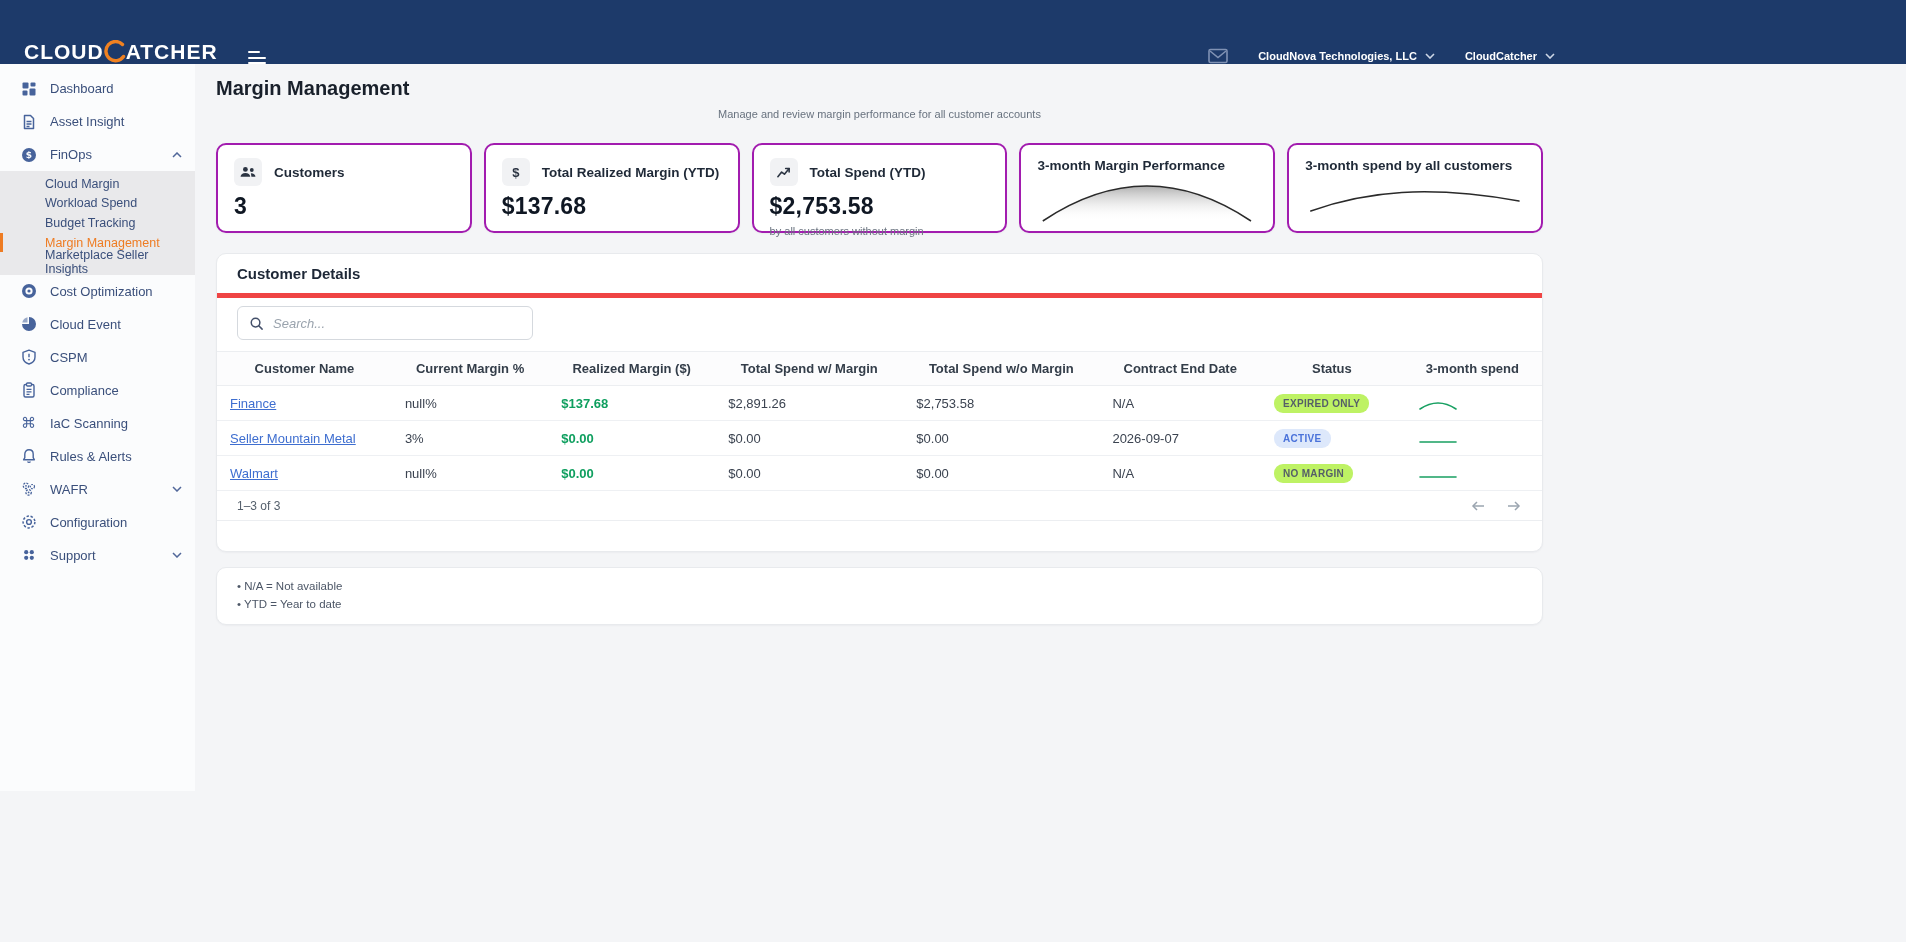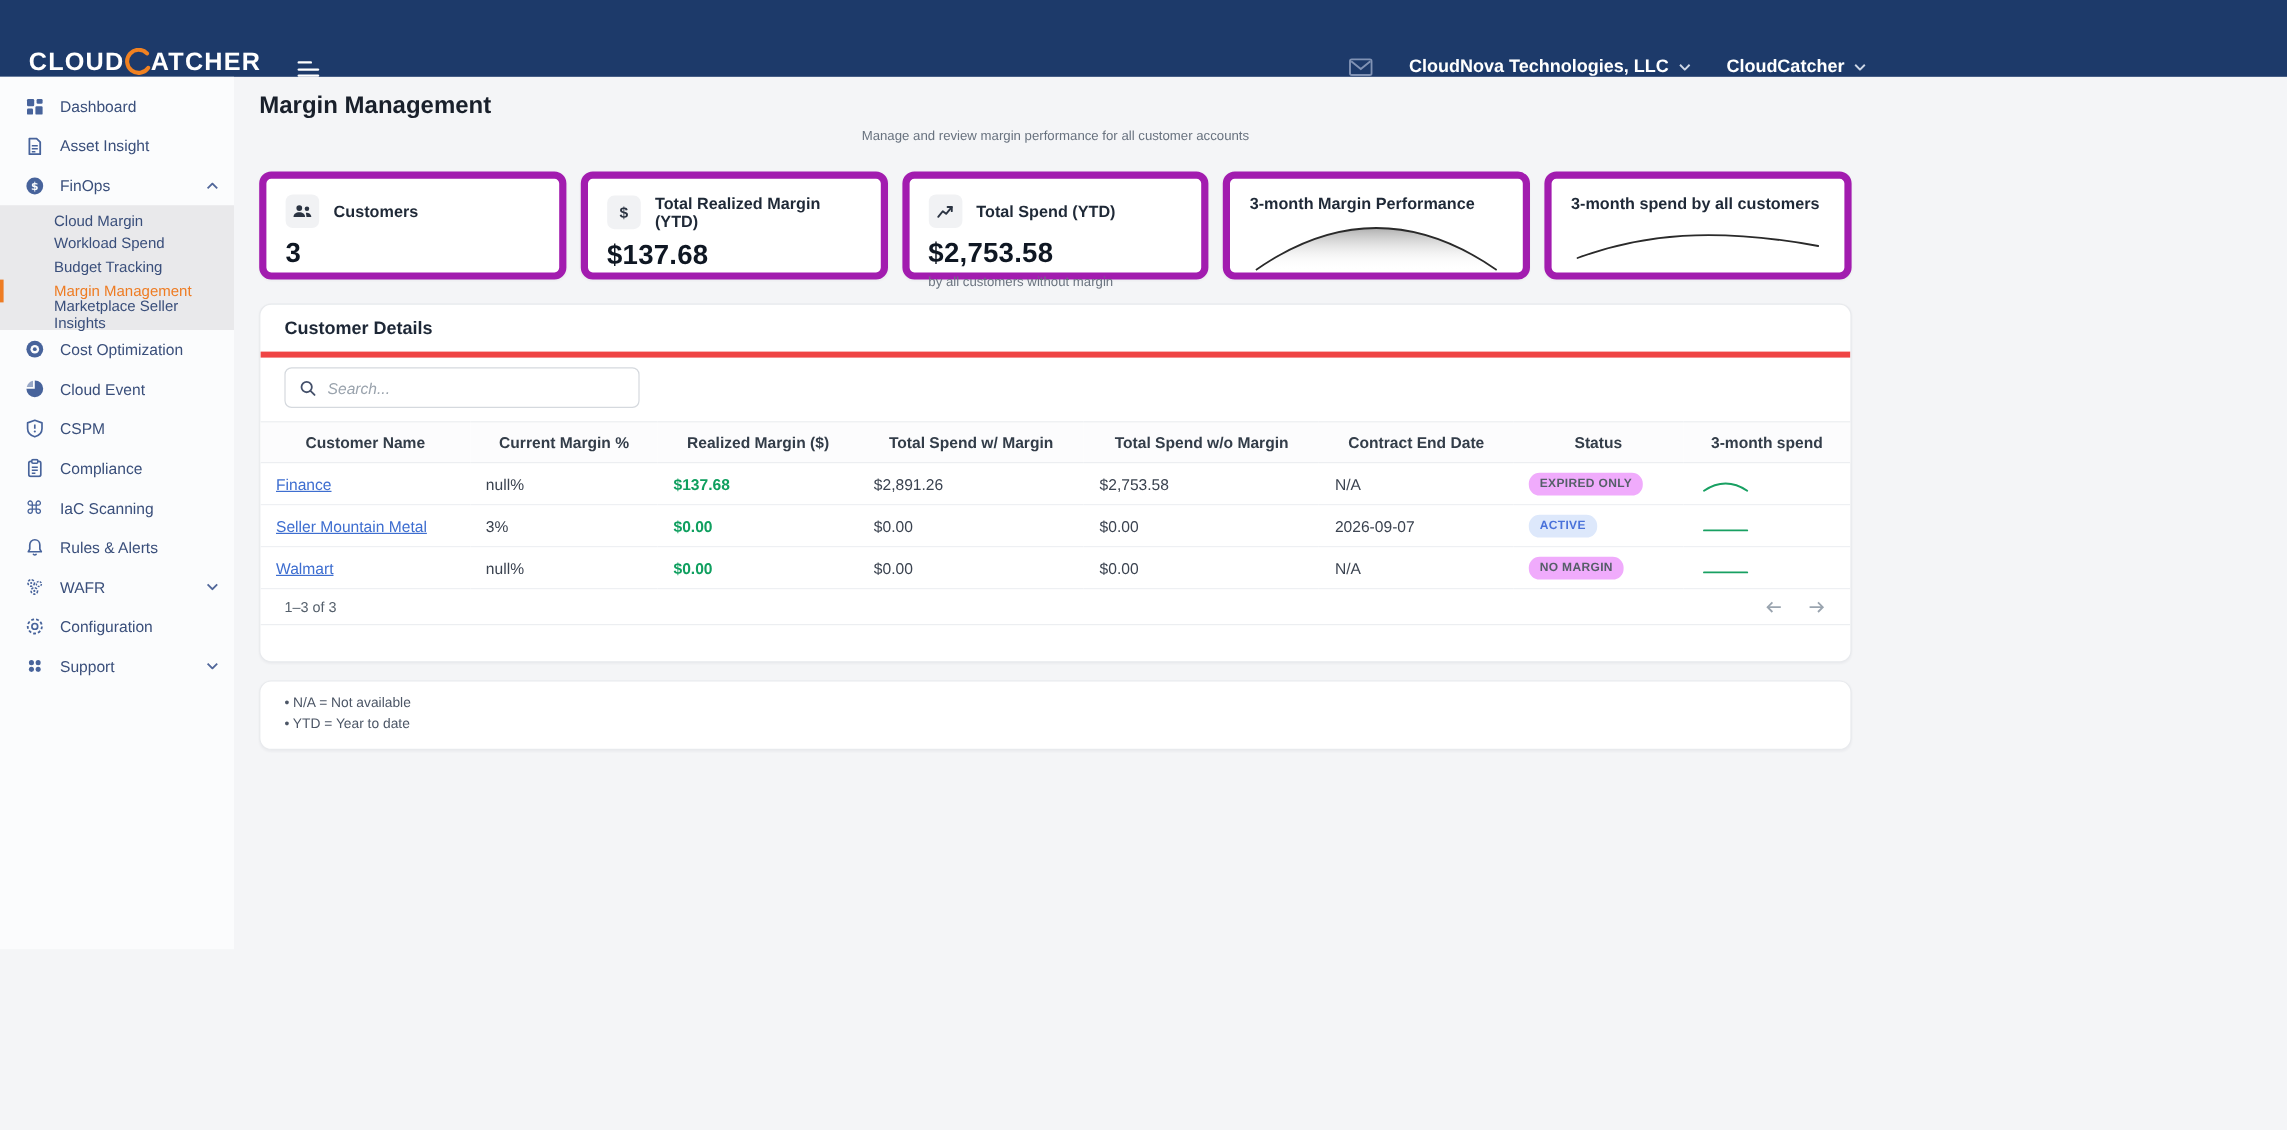--- a/index.html
+++ b/index.html
@@ -10,42 +10,42 @@
   .topbar { height:64px; background:#1d3a6a; display:flex; align-items:flex-end; padding:0 351px 0 24px; }
   .logo { display:flex; align-items:center; color:#fff; font-size:21px; font-weight:700; letter-spacing:1px; cursor:pointer; }
   .logo-c { width:24px; height:24px; margin:0 -1px; display:flex; }
   .hamburger { margin-left:30px; cursor:pointer; display:flex; flex-direction:column; gap:3.5px; align-items:flex-start; }
   .hamburger span { display:block; height:2px; background:#fff; border-radius:1px; }
   .hamburger .b1 { width:12px; }
   .hamburger .b2 { width:18px; }
   .hamburger .b3 { width:18px; }
   .topbar-right { margin-left:auto; display:flex; align-items:center; gap:30px; }
   .mail-wrap { display:flex; color:#8092b4; cursor:pointer; }
-  .tb-drop { display:flex; align-items:center; gap:8px; color:#fff; font-size:15px; font-weight:700; cursor:pointer; }
+  .tb-drop { display:flex; align-items:center; gap:8px; color:#fff; font-size:11px; font-weight:700; cursor:pointer; }
   .tb-chev { display:flex; color:#cdd6e6; }
 
   
   .shell { display:flex; height:894px; }
   .sidebar { width:195px; flex-shrink:0; background:#fbfcfd; height:727px; padding-top:8px; }
   .side-item { display:flex; align-items:center; gap:13px; height:33px; padding:0 13px 0 20px; font-size:13px; color:#3a4f7b; cursor:pointer; }
   .side-item .sicon { width:17px; height:17px; color:#47639b; display:flex; flex-shrink:0; align-items:center; justify-content:center; }
   .side-item .glyph { font-family:"DejaVu Sans", sans-serif; font-size:15px; color:#47639b; line-height:1; }
   .chev { margin-left:auto; display:flex; color:#51679a; }
   .submenu { background:#e9e9eb; padding:3px 0; }
   .sub-item { display:flex; align-items:center; height:19.6px; padding-left:42px; border-left:3px solid transparent; font-size:12.5px; color:#3a4f7b; cursor:pointer; }
   .sub-item.active { color:#ee7c23; border-left-color:#ee7c23; }
 
   
   .main { flex:1; padding:13px 0 0 21px; }
   .content { width:1327px; }
   .page-title { font-size:20px; font-weight:700; color:#19202b; }
   .page-sub { font-size:11px; color:#68727f; margin-top:8px;text-align:center; }
 
   .stats-row { display:flex; gap:12px; margin-top:23px; }
-  .stat-card { background:#fff; border:6px solid #a21caf; border-radius:10px; height:90px; padding:13px 16px; flex:1; box-shadow:0 1px 2px rgba(16,24,40,.04); }
+  .stat-card { background:#fff; border:2px solid #a21caf; border-radius:10px; height:90px; padding:13px 16px; flex:1; box-shadow:0 1px 2px rgba(16,24,40,.04); }
   .stat-head { display:flex; align-items:center; gap:12px; }
   .stat-iconbox { width:28px; height:28px; border-radius:6px; background:#f1f2f4; display:flex; align-items:center; justify-content:center; color:#2b3442; font-weight:700; font-size:13px; flex-shrink:0; }
   .stat-label { font-size:13.5px; font-weight:700; color:#1f2937; }
   .stat-value { font-size:23px; font-weight:700; color:#0f1723; margin-top:7px; letter-spacing:.2px; }
   .stat-note { font-size:11px; color:#6b7480; margin-top:5px; }
   .chart-card .stat-label { display:block; }
   .chart-card svg { display:block; width:100%; margin-top:4px; }
 
   
   .details-card { background:#fff; border:1px solid #e8eaed; border-radius:10px; margin-top:20px; box-shadow:0 1px 2px rgba(16,24,40,.04); overflow:hidden; }
@@ -55,21 +55,21 @@
   .searchbox svg { flex-shrink:0; color:#44506a; }
   .searchbox input { border:none; outline:none; font-size:13px; color:#333; width:100%; font-family:inherit; background:transparent;font-style:italic; }
   .searchbox input::placeholder { color:#9aa3ad; }
 
   table { width:100%; border-collapse:collapse; table-layout:fixed; }
   thead th { text-align:center; font-size:13px; font-weight:700; color:#333d49; padding:9px 13px; border-top:1px solid #eceef1; border-bottom:1px solid #eceef1; background:#fcfcfd; }
   tbody td { font-size:13px; color:#3b4350; padding:0 13px; border-bottom:1px solid #eef0f3; height:35px; }
   .cust-link { color:#3e6ed0; text-decoration:underline; cursor:pointer; }
   .money-green { color:#0f9f5f; font-weight:700; }
   .badge { display:inline-block; font-size:10px; font-weight:700; letter-spacing:.3px; padding:4px 9px; border-radius:9px; white-space:nowrap; }
-  .badge-gray { background:#f0abfc; color:#555e68; }
+  .badge-gray { background:#bef264; color:#555e68; }
   .badge-blue { background:#dde8fb; color:#4a72da; }
   .row-spark { display:block; }
 
   .pagination { display:flex; align-items:center; padding:8px 20px; font-size:12px; color:#55606c; border-bottom:1px solid #eceef1; height:30px; }
   .pag-arrows { margin-left:auto; display:flex; gap:20px; color:#9aa4af; }
   .pag-btn { display:flex; cursor:pointer; }
   .card-footer-space { height:30px; }
 
   .footnote-card { background:#fff; border:1px solid #e8eaed; border-radius:10px; margin-top:15px; padding:12px 20px 14px; box-shadow:0 1px 2px rgba(16,24,40,.04); }
   .footnote-line { font-size:11.5px; color:#4c5666; }

